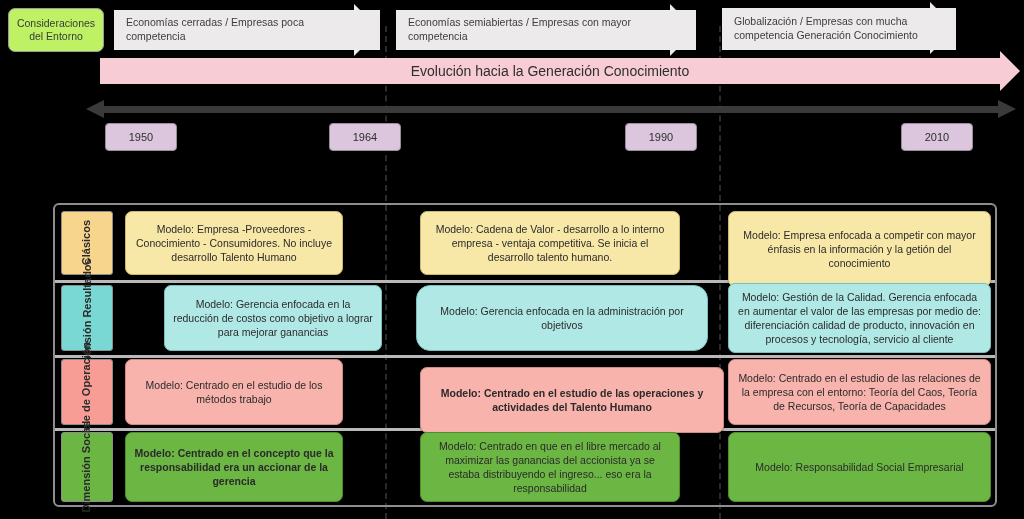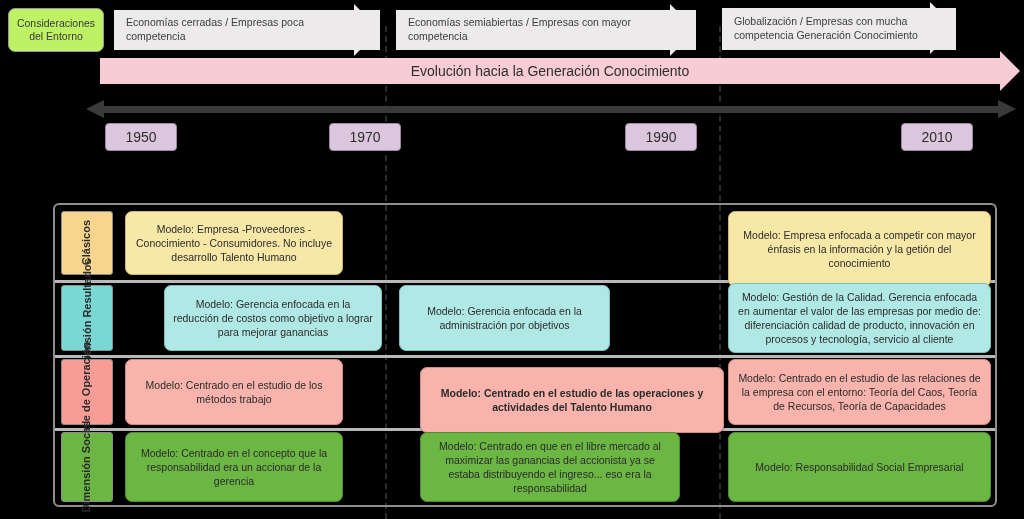--- a/index.html
+++ b/index.html
@@ -41,21 +41,21 @@
   .tl .lcap{position:absolute;left:0;top:0;width:0;height:0;
     border-top:9px solid transparent;border-bottom:9px solid transparent;
     border-right:18px solid #3a3a3a;}
   .tl .rcap{position:absolute;right:0;top:0;width:0;height:0;
     border-top:9px solid transparent;border-bottom:9px solid transparent;
     border-left:18px solid #3a3a3a;}
 
   .year{position:absolute;top:123px;width:72px;height:28px;
     background:#dcc6dd;border:1px solid #9c8a9d;border-radius:4px;
     display:flex;align-items:center;justify-content:center;
-    font-size:14px;color:#2e2e2e;box-sizing:border-box;
+    font-size:11px;color:#2e2e2e;box-sizing:border-box;
     box-shadow:0 1px 1px rgba(0,0,0,.2);}
 
   
   .vdash{position:absolute;top:26px;bottom:0;width:0;
     border-left:2px dashed #2b2b2b;}
 
   
   .matrix{position:absolute;left:53px;top:203px;width:944px;height:304px;
     border:2px solid #8e8e8e;border-radius:6px;box-sizing:border-box;
     background:transparent;}
@@ -111,50 +111,51 @@
   </div>
   <div class="pinklabel">Evolución hacia la Generación Conocimiento</div>
 
   <div class="tl">
     <div class="lcap"></div>
     <div class="shaft"></div>
     <div class="rcap"></div>
   </div>
 
   <div class="year" style="left:105px;">1950</div>
-  <div class="year" style="left:329px;">1970</div>
+  <div class="year" style="left:329px;">1964</div>
   <div class="year" style="left:625px;">1990</div>
   <div class="year" style="left:901px;">2010</div>
 
   <div class="matrix">
     <div class="rowline" style="top:75px;"></div>
     <div class="rowline" style="top:150px;"></div>
     <div class="rowline" style="top:223px;"></div>
 
     <div class="rlabel l-yellow" style="top:6px;height:64px;">
       <span>Clásicos</span>
     </div>
     <div class="cell c-yellow" style="left:70px;top:6px;width:218px;height:64px;">Modelo: Empresa -Proveedores - Conocimiento - Consumidores. No incluye desarrollo Talento Humano</div>
+    <div class="cell c-yellow" style="left:365px;top:6px;width:260px;height:64px;">Modelo: Cadena de Valor - desarrollo a lo interno empresa - ventaja competitiva.  Se inicia el desarrollo talento humano.</div>
     <div class="cell c-yellow" style="left:673px;top:6px;width:263px;height:76px;">Modelo: Empresa enfocada a competir con mayor énfasis en la información y la getión del conocimiento</div>
 
     <div class="rlabel l-cyan" style="top:80px;height:66px;">
       <span>Dimensión Resultados</span>
     </div>
     <div class="cell c-cyan" style="left:70px;top:80px;width:218px;height:66px;margin-left:39px;">Modelo: Gerencia enfocada en  la reducción de costos como objetivo a lograr para mejorar ganancias</div>
-    <div class="cell c-cyan" style="left:344px;top:80px;width:211px;height:66px;">Modelo: Gerencia enfocada en la administración por objetivos</div>
+    <div class="cell c-cyan" style="left:361px;top:80px;width:292px;height:66px;border-radius:14px;">Modelo: Gerencia enfocada en la administración por objetivos</div>
     <div class="cell c-cyan" style="left:673px;top:78px;width:263px;height:70px;">Modelo: Gestión de la Calidad. Gerencia enfocada en aumentar el valor de las empresas por medio de: diferenciación calidad de producto, innovación en procesos y tecnología, servicio al cliente</div>
 
     <div class="rlabel l-salmon" style="top:154px;height:66px;">
       <span>Base de Operación</span>
     </div>
     <div class="cell c-salmon" style="left:70px;top:154px;width:218px;height:66px;">Modelo:  Centrado en el estudio de los métodos trabajo</div>
     <div class="cell c-salmon" style="left:365px;top:162px;width:304px;height:66px;font-weight:bold;">Modelo:  Centrado en el estudio de las operaciones y actividades del Talento Humano</div>
     <div class="cell c-salmon" style="left:673px;top:154px;width:263px;height:66px;">Modelo:  Centrado en el estudio de las relaciones de la empresa con el entorno:  Teoría del Caos, Teoría de Recursos, Teoría de Capacidades</div>
 
     <div class="rlabel l-green" style="top:227px;height:70px;">
       <span>Dimensión Social</span>
     </div>
-    <div class="cell c-green" style="left:70px;top:227px;width:218px;height:70px;">Modelo:  Centrado en el concepto que la responsabilidad era un accionar de la gerencia</div>
+    <div class="cell c-green" style="left:70px;top:227px;width:218px;height:70px;font-weight:bold;">Modelo:  Centrado en el concepto que la responsabilidad era un accionar de la gerencia</div>
     <div class="cell c-green" style="left:365px;top:227px;width:260px;height:70px;">Modelo:  Centrado en que en el libre mercado al maximizar las ganancias del accionista ya se estaba distribuyendo el ingreso... eso era la responsabilidad</div>
     <div class="cell c-green" style="left:673px;top:227px;width:263px;height:70px;">Modelo:  Responsabilidad Social Empresarial</div>
   </div>
 
 </div>
 
 </body></html>

